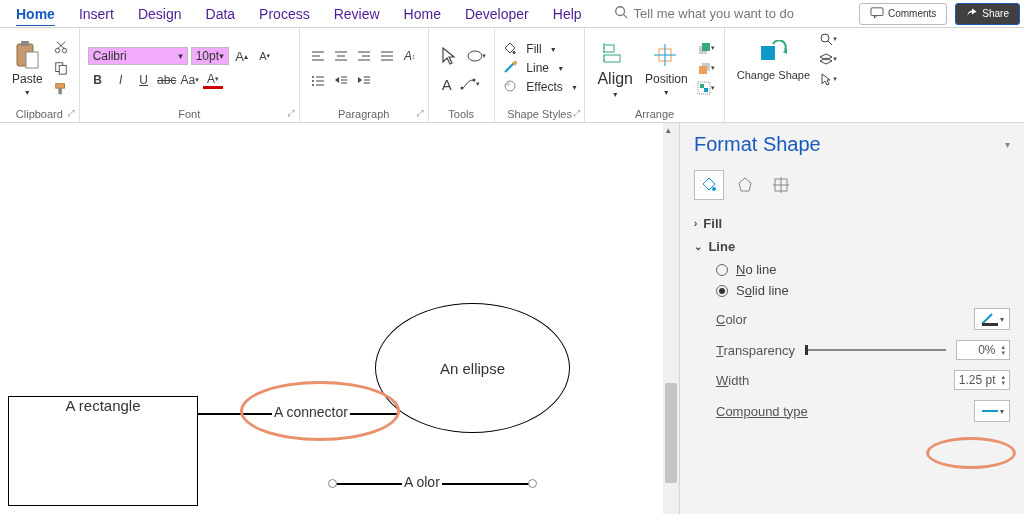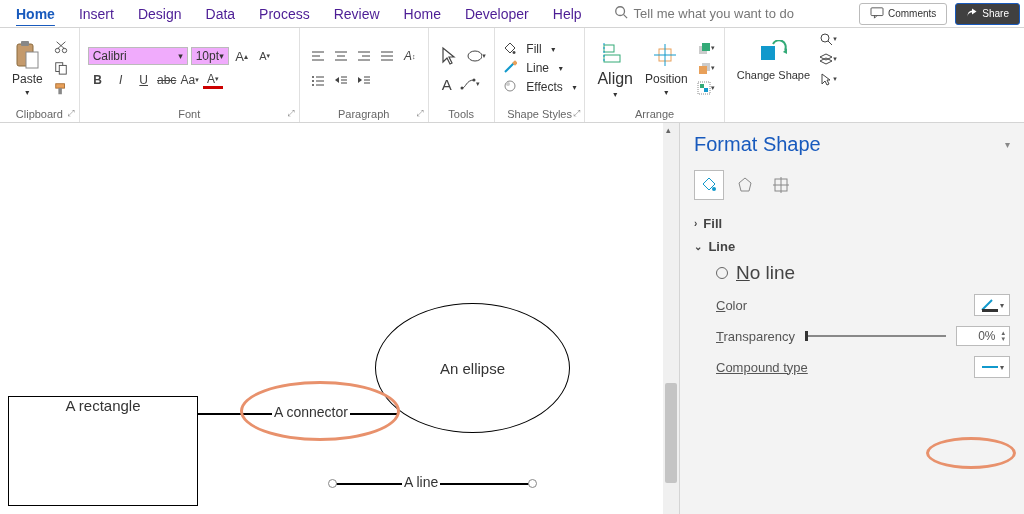--- a/index.html
+++ b/index.html
@@ -45,21 +45,21 @@
 .vscroll .thumb { position: absolute; top: 260px; left: 2px; width: 12px; height: 100px; background: #c4c4c4; border-radius: 2px; }
 .vscroll .arrow { position: absolute; left: 3px; font-size: 9px; color: #666; }
 
 
 .pane { width: 345px; background: #f3f3f3; border-left: 1px solid #d4d4d4; padding: 10px 14px; }
 .pane-title { font-size: 20px; color: #185abd; font-weight: 400; display: flex; justify-content: space-between; align-items: center; }
 .pane-tabs { display: flex; gap: 6px; margin: 14px 0 16px 0; }
 .pane-tab { width: 30px; height: 30px; border: 1px solid transparent; display: flex; align-items: center; justify-content: center; }
 .pane-tab.active { border: 1px solid #bbb; background: #fff; }
 .sec-head { display: flex; align-items: center; gap: 6px; font-size: 13px; font-weight: 600; color: #444; cursor: pointer; margin: 8px 0; }
-.radio-row { display: flex; align-items: center; gap: 8px; font-size: 19px; color: #444; margin: 6px 0 6px 22px; }
+.radio-row { display: flex; align-items: center; gap: 8px; font-size: 13px; color: #444; margin: 6px 0 6px 22px; }
 .radio { width: 12px; height: 12px; border: 1px solid #666; border-radius: 50%; display: inline-block; position: relative; }
 .radio.checked::after { content: ""; position: absolute; left: 2px; top: 2px; width: 6px; height: 6px; background: #333; border-radius: 50%; }
 .prop-row { display: flex; align-items: center; justify-content: space-between; margin: 10px 0 10px 22px; font-size: 13px; color: #555; }
 .prop-row u { text-decoration: underline; }
 .spin { border: 1px solid #bbb; background: #fff; padding: 2px 4px; font-size: 12px; display: flex; align-items: center; gap: 6px; min-width: 54px; justify-content: flex-end; }
 .spin .arrows { display: flex; flex-direction: column; font-size: 7px; line-height: 6px; color: #666; }
 .color-sw { width: 36px; height: 22px; border: 1px solid #bbb; background: #fff; display: flex; align-items: center; justify-content: center; }
 .slider { flex: 1; height: 2px; background: #888; margin: 0 10px; position: relative; }
 .slider::before { content: ""; position: absolute; left: 0; top: -4px; width: 3px; height: 10px; background: #333; }
 .ring2 { position: absolute; border: 3px solid #e8916c; border-radius: 50%; width: 90px; height: 32px; right: 8px; top: 314px; }
@@ -395,21 +395,21 @@
       </div>
     <div class="ellipse">
         <span>An ellipse</span>
       </div>
     <div class="connector-line"></div>
     <div class="conn-label">A connector</div>
     <div class="ring1"></div>
     <div class="line2"></div>
     <div class="endpt" style="left:328px; top:356px;"></div>
     <div class="endpt" style="left:528px; top:356px;"></div>
-    <div class="line2-label">A line</div>
+    <div class="line2-label">A olor</div>
   </div>
 
   <div class="vscroll">
     <span class="arrow" style="top:2px;">▴</span>
     <div class="thumb"></div>
   </div>
 
   <div class="pane" style="position:relative;">
     <div class="pane-title">
       <span>Format Shape</span>
@@ -442,20 +442,24 @@
     </div>
 
     <div class="sec-head">
       <span style="font-size:10px;">⌄</span>
       <span>Line</span>
     </div>
 
     <div class="radio-row">
       <span class="radio"></span>
       <span><u>N</u><span>o line</span></span>
+    </div>
+    <div class="radio-row">
+      <span class="radio checked"></span>
+      <span>S<u>o</u><span>lid line</span></span>
     </div>
 
     <div class="prop-row">
       <span><u>C</u><span>olor</span></span>
       <span class="color-sw">
           <svg width="20" height="14">
             <line x1="2" y1="12" x2="12" y2="2" stroke="#19c" stroke-width="2"></line>
             <rect x="2" y="11" width="16" height="3" fill="#333"></rect>
           </svg>
           <span style="font-size:8px;">▾</span>
@@ -467,20 +471,30 @@
       <div class="slider"></div>
       <span class="spin">
           <span>0%</span>
           <span class="arrows">
             <span>▴</span>
             <span>▾</span>
           </span>
         </span>
     </div>
 
+    <div class="prop-row">
+      <span><u>W</u><span>idth</span></span>
+      <span class="spin">
+          <span>1.25 pt</span>
+          <span class="arrows">
+            <span>▴</span>
+            <span>▾</span>
+          </span>
+        </span>
+    </div>
 
     <div class="prop-row">
       <span><u>Compound type</u></span>
       <span class="color-sw">
           <svg width="20" height="10">
             <line x1="2" y1="5" x2="18" y2="5" stroke="#19c" stroke-width="2"></line>
           </svg>
           <span style="font-size:8px;">▾</span>
         </span>
     </div>

